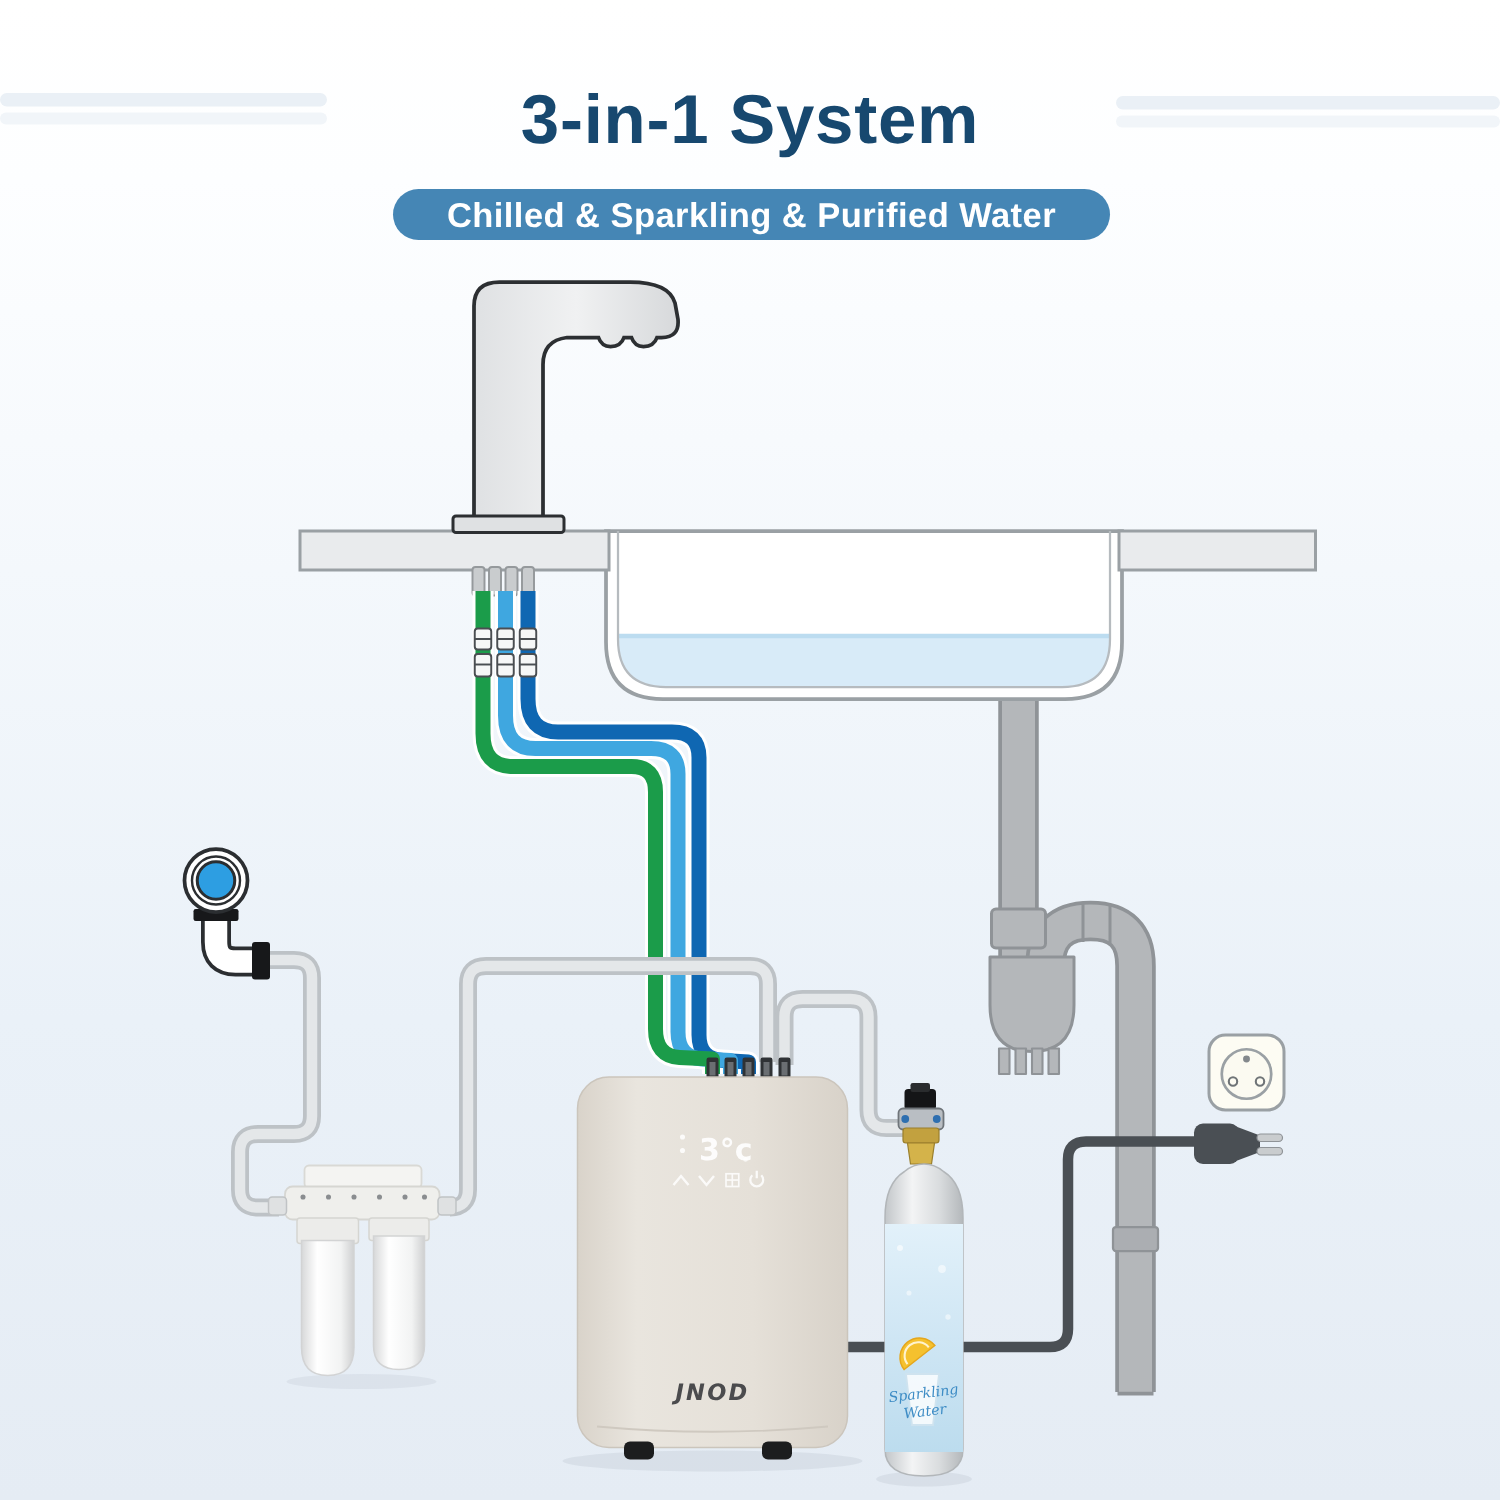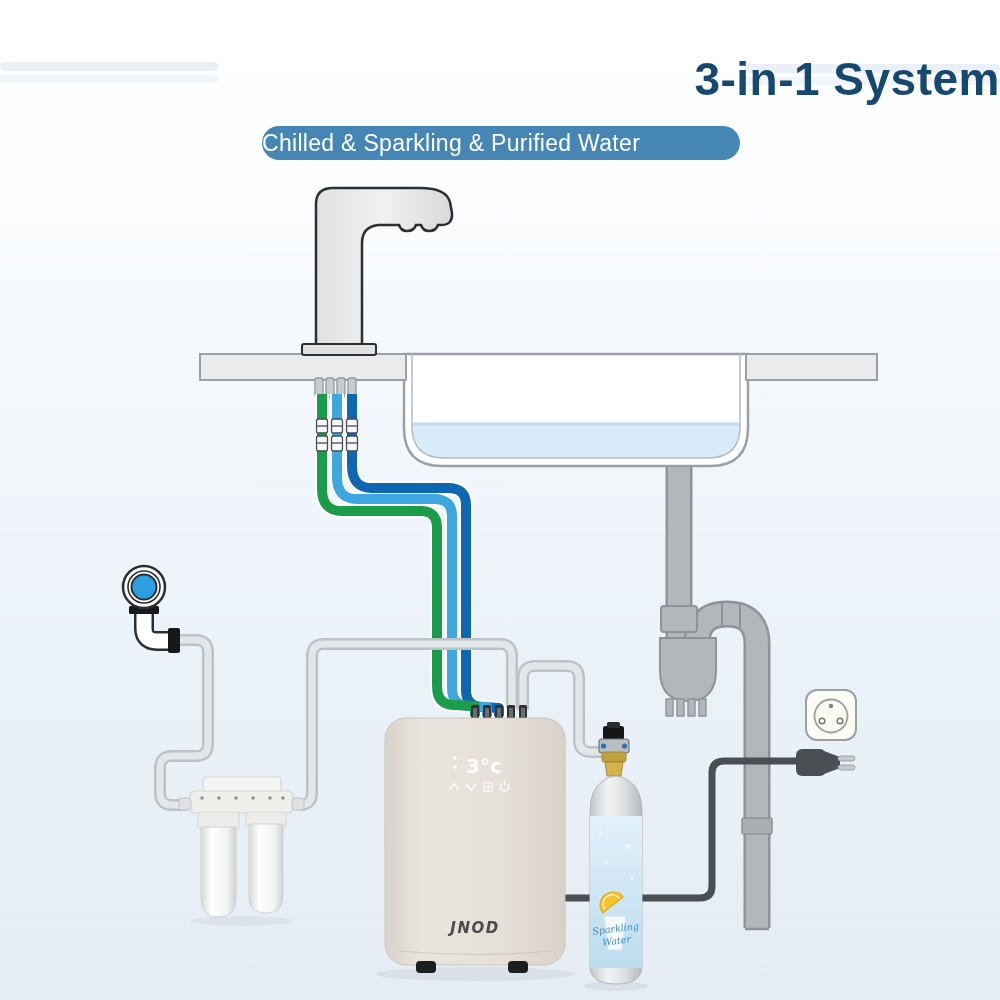--- a/index.html
+++ b/index.html
@@ -3,27 +3,27 @@
 <meta charset="utf-8">
 <style>
   html,body{margin:0;padding:0;}
   #stage{
     position:relative;width:1000px;height:1000px;overflow:hidden;
     background:linear-gradient(180deg,#ffffff 0%,#fdfeff 12%,#f4f8fc 38%,#eaf1f8 68%,#e5ecf4 100%);
     font-family:"Liberation Sans",sans-serif;
   }
   .deco-band{position:absolute;border-radius:5px;}
   #page-title{
-    position:absolute;top:52px;left:0;width:100%;text-align:right;
+    position:absolute;top:52px;left:0;width:100%;text-align:center;
     font-size:46px;font-weight:bold;letter-spacing:.5px;
   }
   #banner{
     position:absolute;top:126px;left:262px;width:478px;height:34px;
-    border-radius:17px;display:flex;align-items:center;justify-content:flex-start;
-    color:#fff;font-size:23px;font-weight:normal;letter-spacing:.3px;
+    border-radius:17px;display:flex;align-items:center;justify-content:center;
+    color:#fff;font-size:23px;font-weight:bold;letter-spacing:.3px;
   }
   #diagram{position:absolute;left:0;top:0;}
   text{font-family:"DejaVu Sans",sans-serif;}
   .script-label{font-family:"DejaVu Serif",serif;font-style:italic;}
 </style>
 </head>
 <body>
 
 <div id="stage">
 

